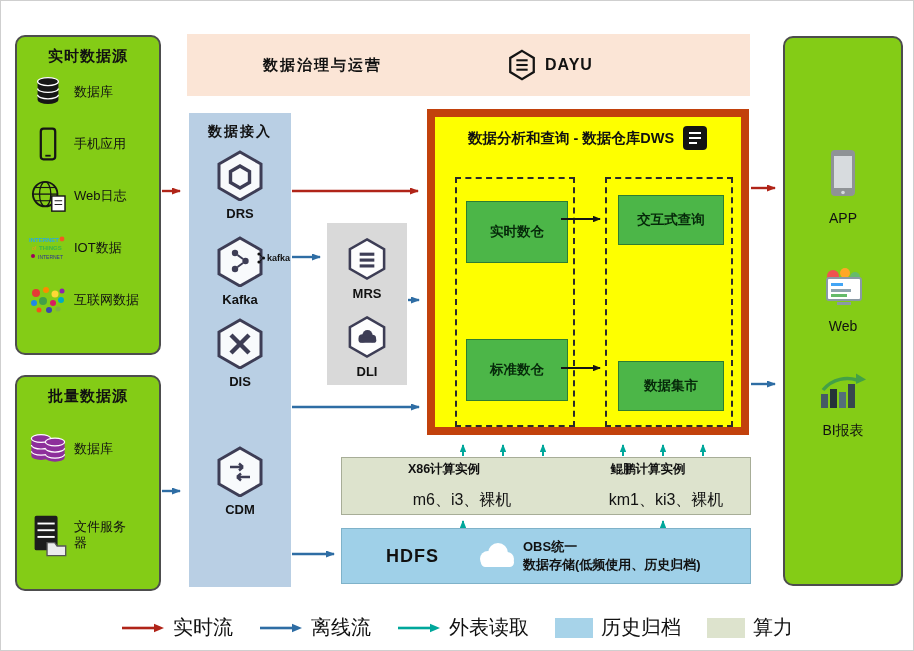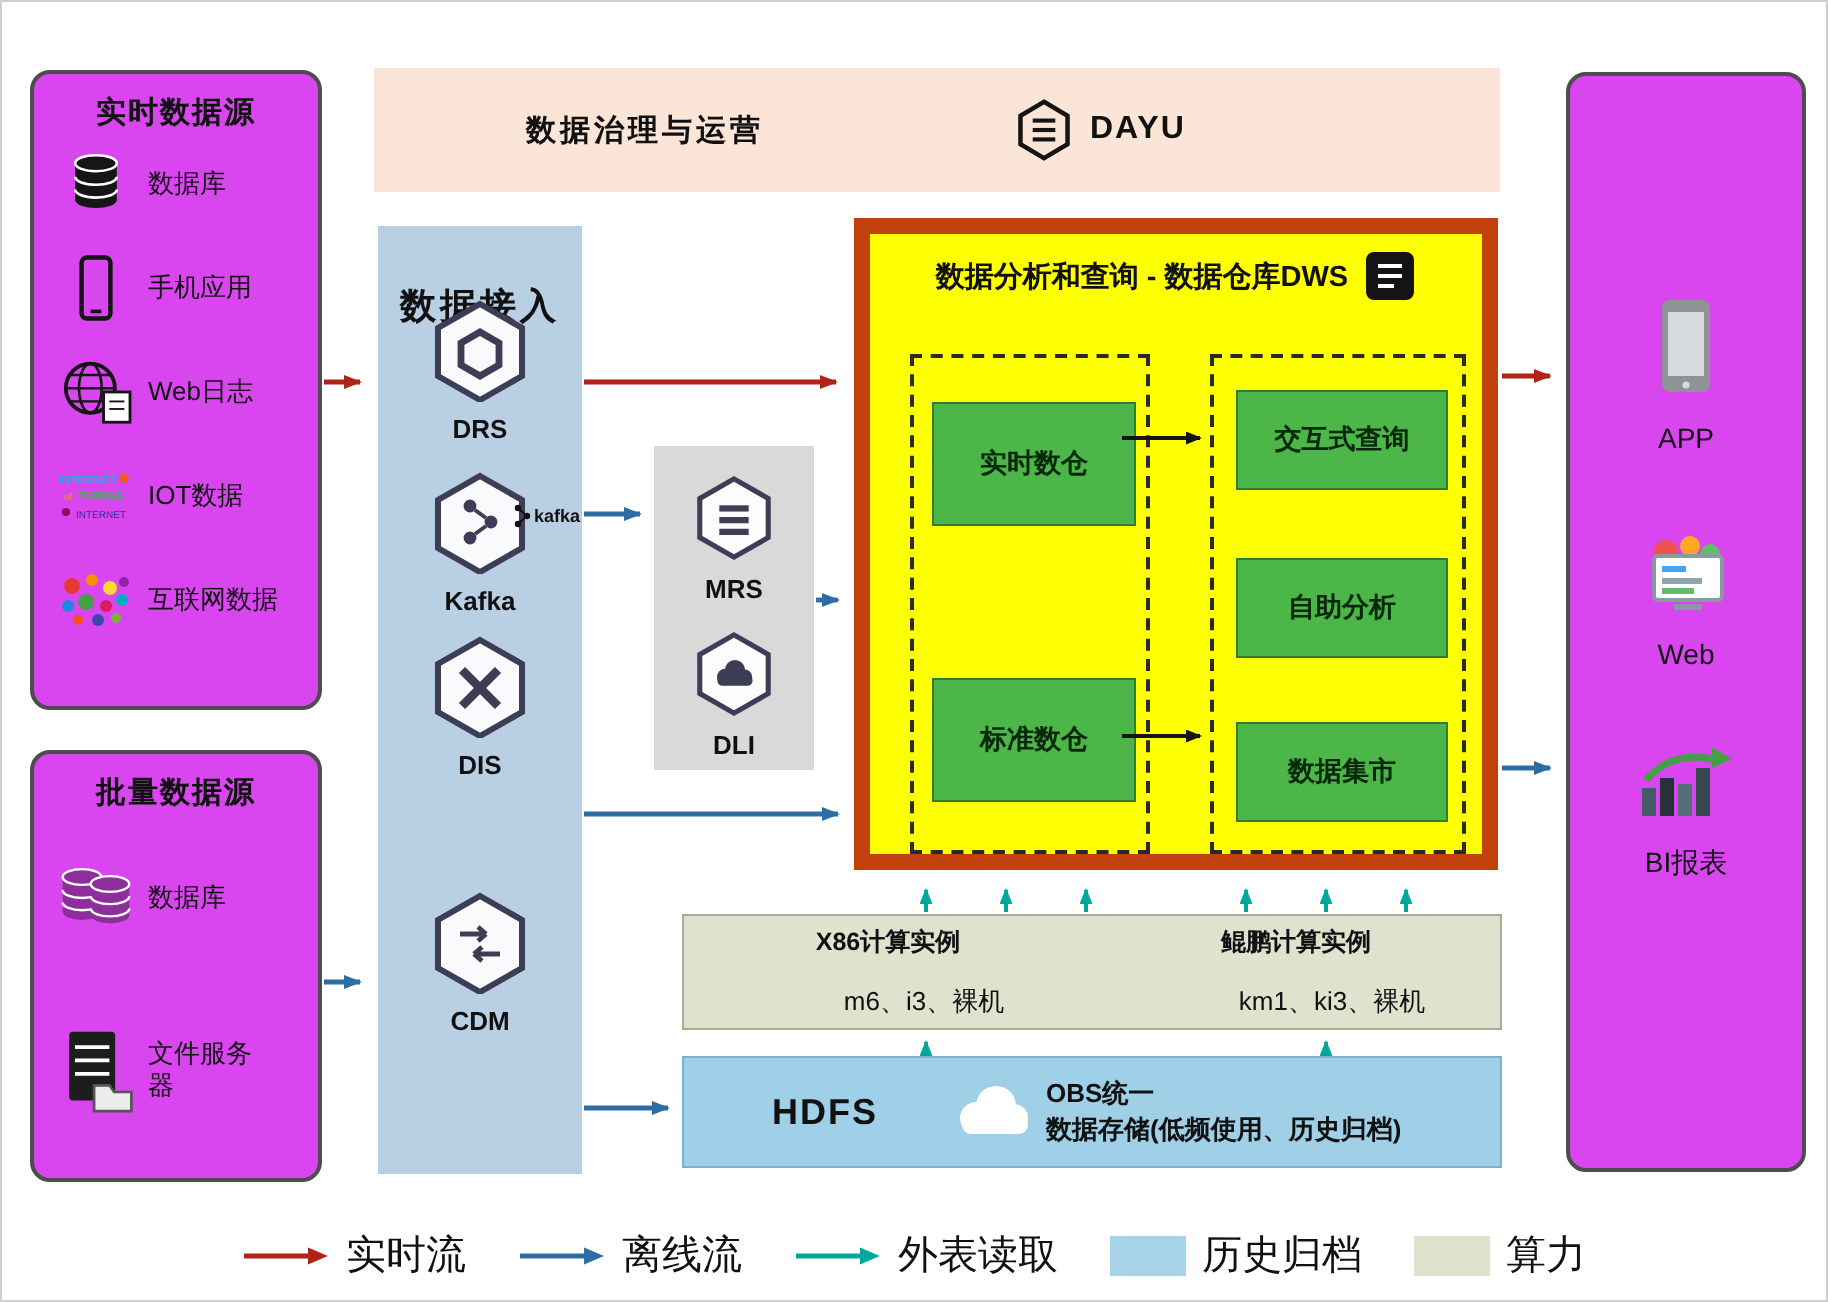--- a/index.html
+++ b/index.html
@@ -6,21 +6,21 @@
   :root{
     --realtime-arrow:#b02418; --offline-arrow:#2e6da4; --external-arrow:#00a79b;
     --archive-swatch:#a7d3e9; --compute-swatch:#dde3cd; --dws-bg:#feff00;
     --green-box:#4cb648; --ingestion-bg:#b9cfe4; --governance-bg:#fbe5d6;
     --middleware-bg:#d9d9d9; --storage-bg:#9fd0e8;
   }
   body { background:#fff; font-family:"Liberation Sans","DejaVu Sans",sans-serif; color:#111; }
   .stage { position:relative; width:914px; height:651px; background:#fff; border:1px solid #cfcfcf; overflow:hidden; }
 
   
-  .panel { position:absolute; background:#d946ef; border:2px solid #4d4d4d; border-radius:10px; }
+  .panel { position:absolute; background:#84cc16; border:2px solid #4d4d4d; border-radius:10px; }
   .realtime { left:14px; top:34px; width:146px; height:320px; }
   .batch    { left:14px; top:374px; width:146px; height:216px; }
   .apps     { left:782px; top:35px; width:120px; height:550px; }
   .panel-title { text-align:center; font-weight:bold; font-size:15px; padding-top:10px; letter-spacing:1px; }
 
   .src-item { display:flex; align-items:center; height:52px; padding:0 4px 0 8px; }
   .src-item .ic { width:46px; display:flex; justify-content:center; flex:none; }
   .src-item .lbl { font-size:13px; margin-left:3px; line-height:1.25; }
   .batch .src-item { height:86px; }
   .batch .src-item .lbl { width:58px; }
@@ -29,21 +29,21 @@
   .app-1 { top:110px; } .app-2 { top:228px; } .app-3 { top:332px; }
   .app-item .app-lbl { display:block; font-size:14px; margin-top:6px; }
 
   
   .gov { position:absolute; left:186px; top:33px; width:563px; height:62px; background:var(--governance-bg); display:flex; align-items:center; }
   .gov-title { margin-left:76px; font-weight:bold; font-size:15px; letter-spacing:2px; }
   .gov-brand { margin-left:125px; display:flex; align-items:center; gap:8px; font-weight:bold; font-size:16px; letter-spacing:1px; }
 
   
   .ingest { position:absolute; left:188px; top:112px; width:102px; height:474px; background:var(--ingestion-bg); }
-  .ingest-title { text-align:center; font-weight:bold; font-size:18px; padding-top:28px; letter-spacing:2px; }
+  .ingest-title { text-align:center; font-weight:bold; font-size:14px; padding-top:10px; letter-spacing:2px; }
   .svc { position:absolute; width:100%; text-align:center; }
   .svc-name { font-weight:bold; font-size:13px; margin-top:1px; }
   .svc-drs { top:36px; } .svc-kafka { top:122px; } .svc-dis { top:204px; } .svc-cdm { top:332px; }
   .kafka-badge { position:absolute; right:1px; top:16px; display:flex; align-items:center; }
   .kafka-badge-text { font-size:9px; font-weight:bold; }
 
   
   .mid { position:absolute; left:326px; top:222px; width:80px; height:162px; background:var(--middleware-bg); }
   .svc-mrs { top:14px; } .svc-dli { top:92px; }
 
@@ -57,21 +57,21 @@
   .gb-rt  { left:9px;  top:22px;  width:102px; height:62px; }
   .gb-std { left:9px;  top:160px; width:102px; height:62px; }
   .gb-iq  { left:11px; top:16px;  width:106px; height:50px; }
   .gb-sa  { left:11px; top:100px; width:106px; height:50px; }
   .gb-dm  { left:11px; top:182px; width:106px; height:50px; }
 
   
   .compute { position:absolute; left:340px; top:456px; width:410px; height:58px; background:var(--compute-swatch); border:1px solid #a7ad97; display:flex; }
   .compute-half { flex:1; display:flex; flex-direction:column; justify-content:center; align-items:center; }
   .compute-title { font-weight:bold; font-size:12.5px; }
-  .compute-spec { font-size:13px; margin-top:12px;padding-left:36px; }
+  .compute-spec { font-size:16px; margin-top:12px;padding-left:36px; }
 
   .storage { position:absolute; left:340px; top:527px; width:410px; height:56px; background:var(--storage-bg); border:1px solid #7fb2c9; display:flex; align-items:center; }
   .hdfs-label { font-weight:bold; font-size:18px; margin-left:44px; letter-spacing:1px; }
   .storage .cloud { margin-left:34px; flex:none; display:flex; }
   .obs-text { margin-left:4px; font-weight:bold; font-size:13px; line-height:1.4; }
 
   
   .legend { position:absolute; left:0; top:613px; width:100%; display:flex; justify-content:center; align-items:center; gap:26px; font-size:20px; }
   .leg-item { display:flex; align-items:center; gap:8px; }
   .swatch { width:38px; height:20px; display:inline-block; }
@@ -285,21 +285,20 @@
         <line x1="7" y1="13" x2="19" y2="13" stroke="#fff" stroke-width="2"></line>
         <line x1="7" y1="18" x2="15" y2="18" stroke="#fff" stroke-width="2"></line>
       </svg>
     </div>
     <div class="dws-group group-left">
       <div class="gbox gb-rt">实时数仓</div>
       <div class="gbox gb-std">标准数仓</div>
     </div>
     <div class="dws-group group-right">
       <div class="gbox gb-iq">交互式查询</div>
-      <div class="gbox gb-sa">自助分析</div>
       <div class="gbox gb-dm">数据集市</div>
     </div>
   </div>
 
   <div class="compute">
     <div class="compute-half">
       <span class="compute-title">X86计算实例</span>
       <span class="compute-spec">m6、i3、裸机</span>
     </div>
     <div class="compute-half">

